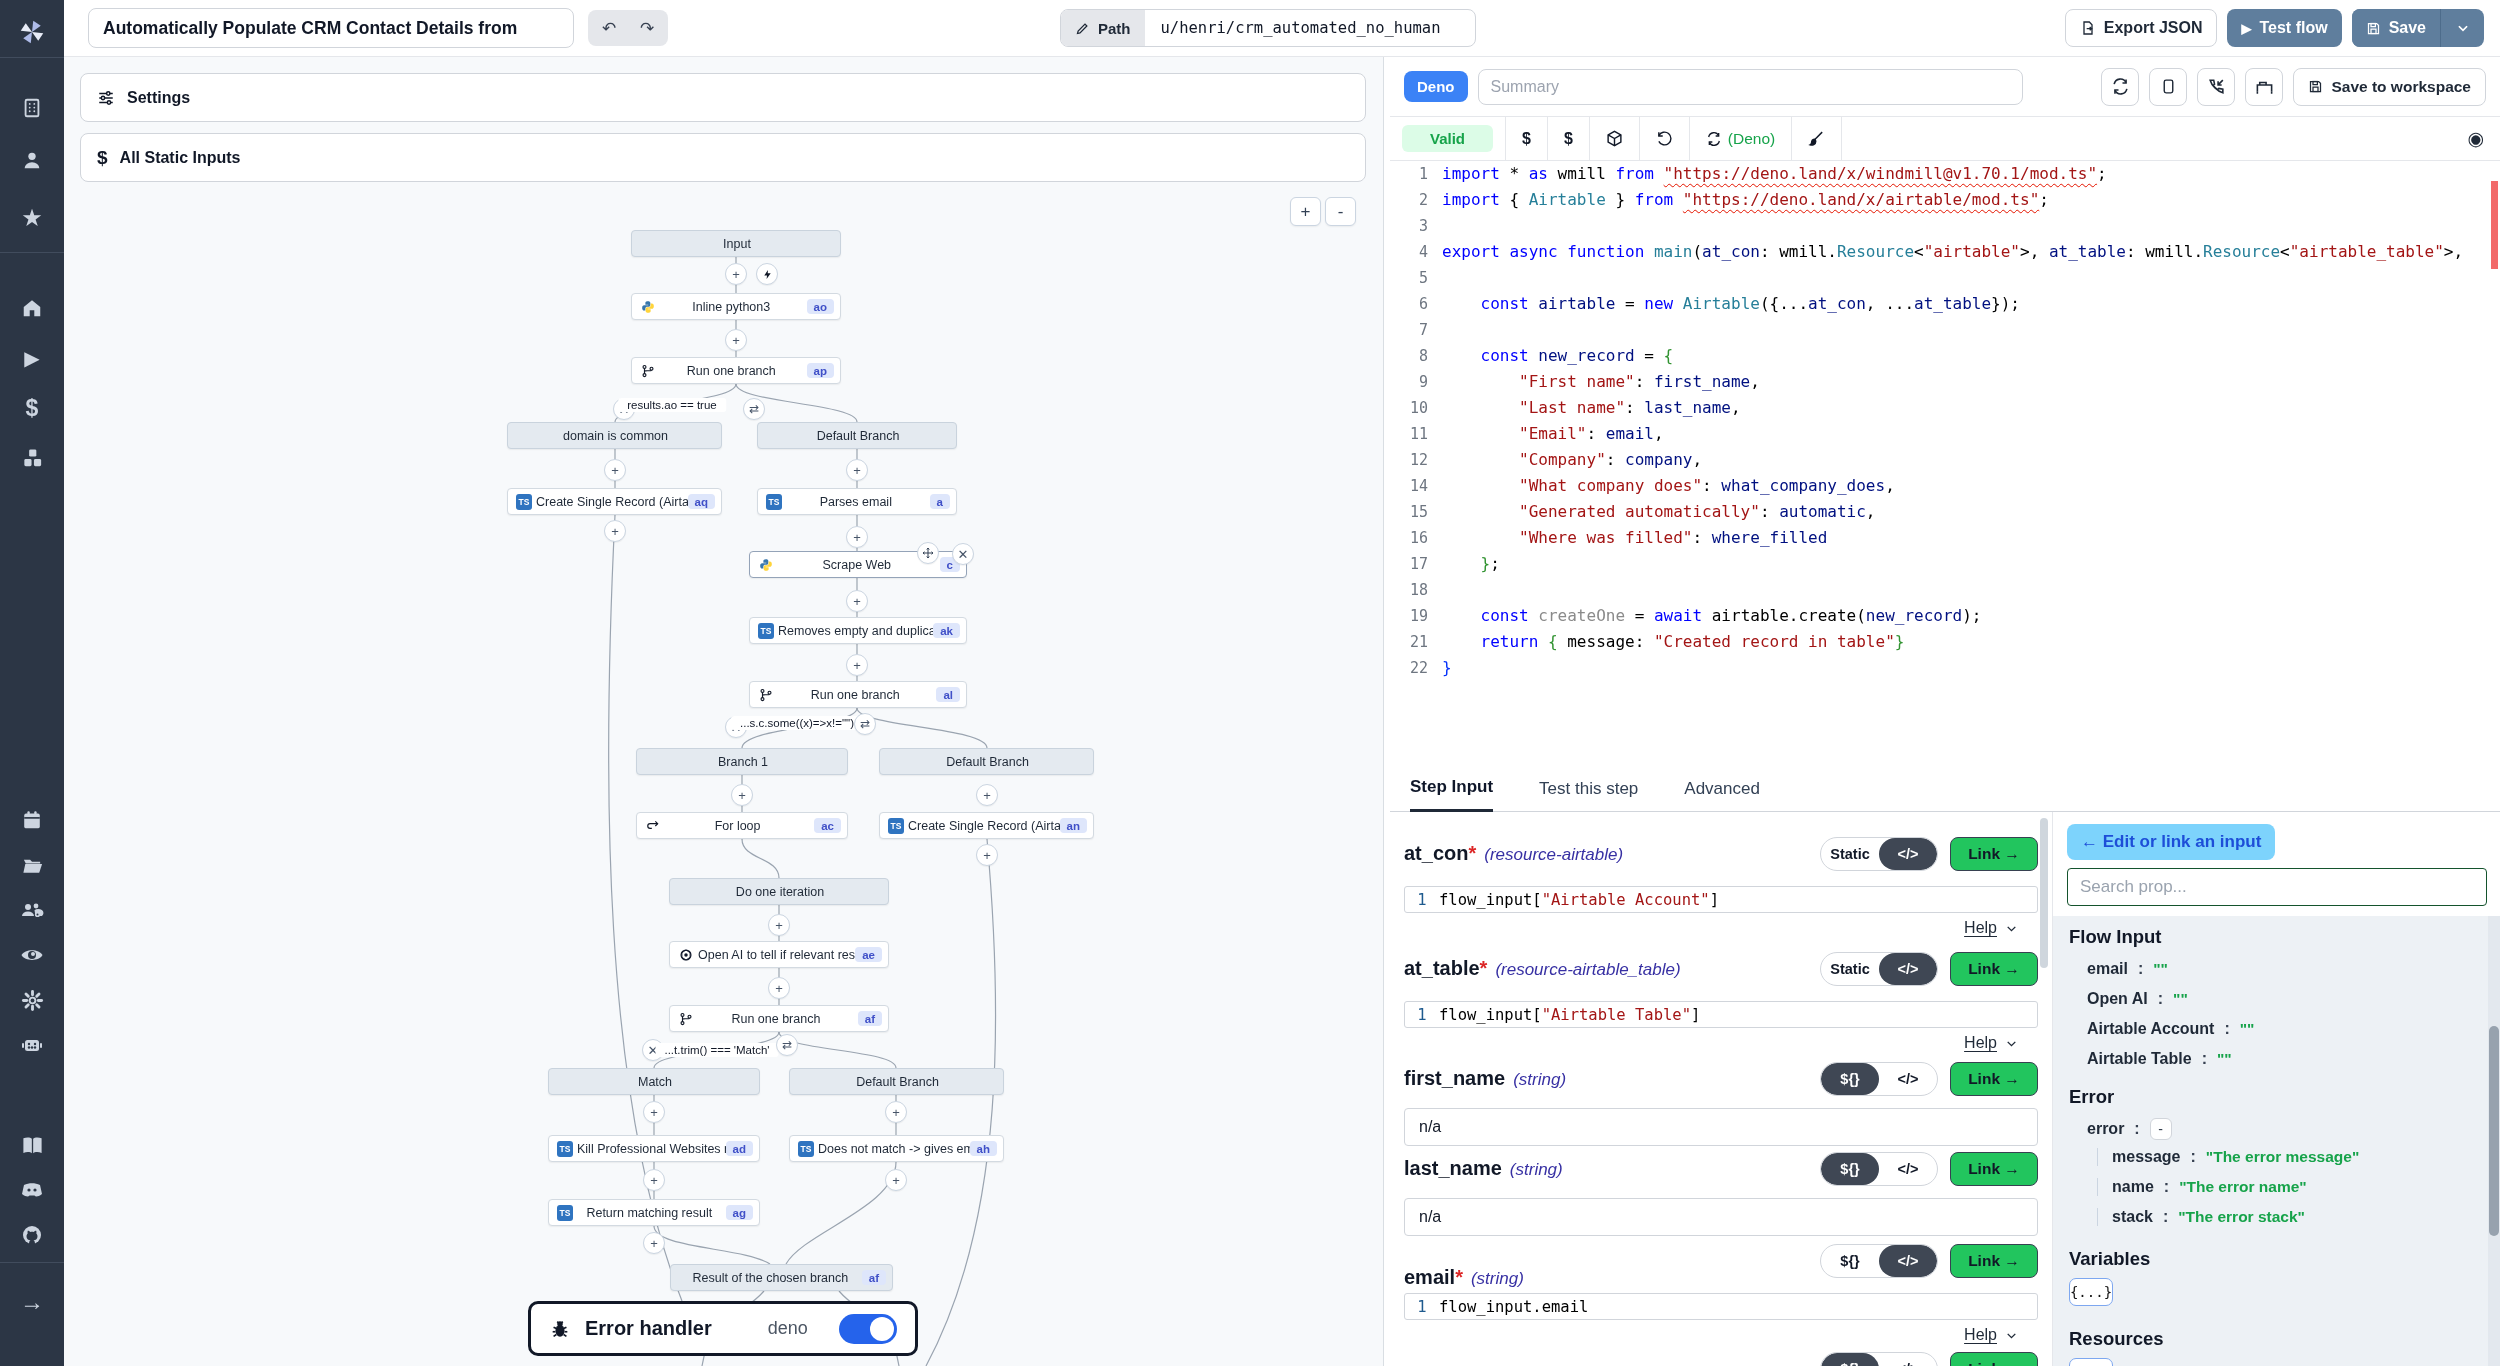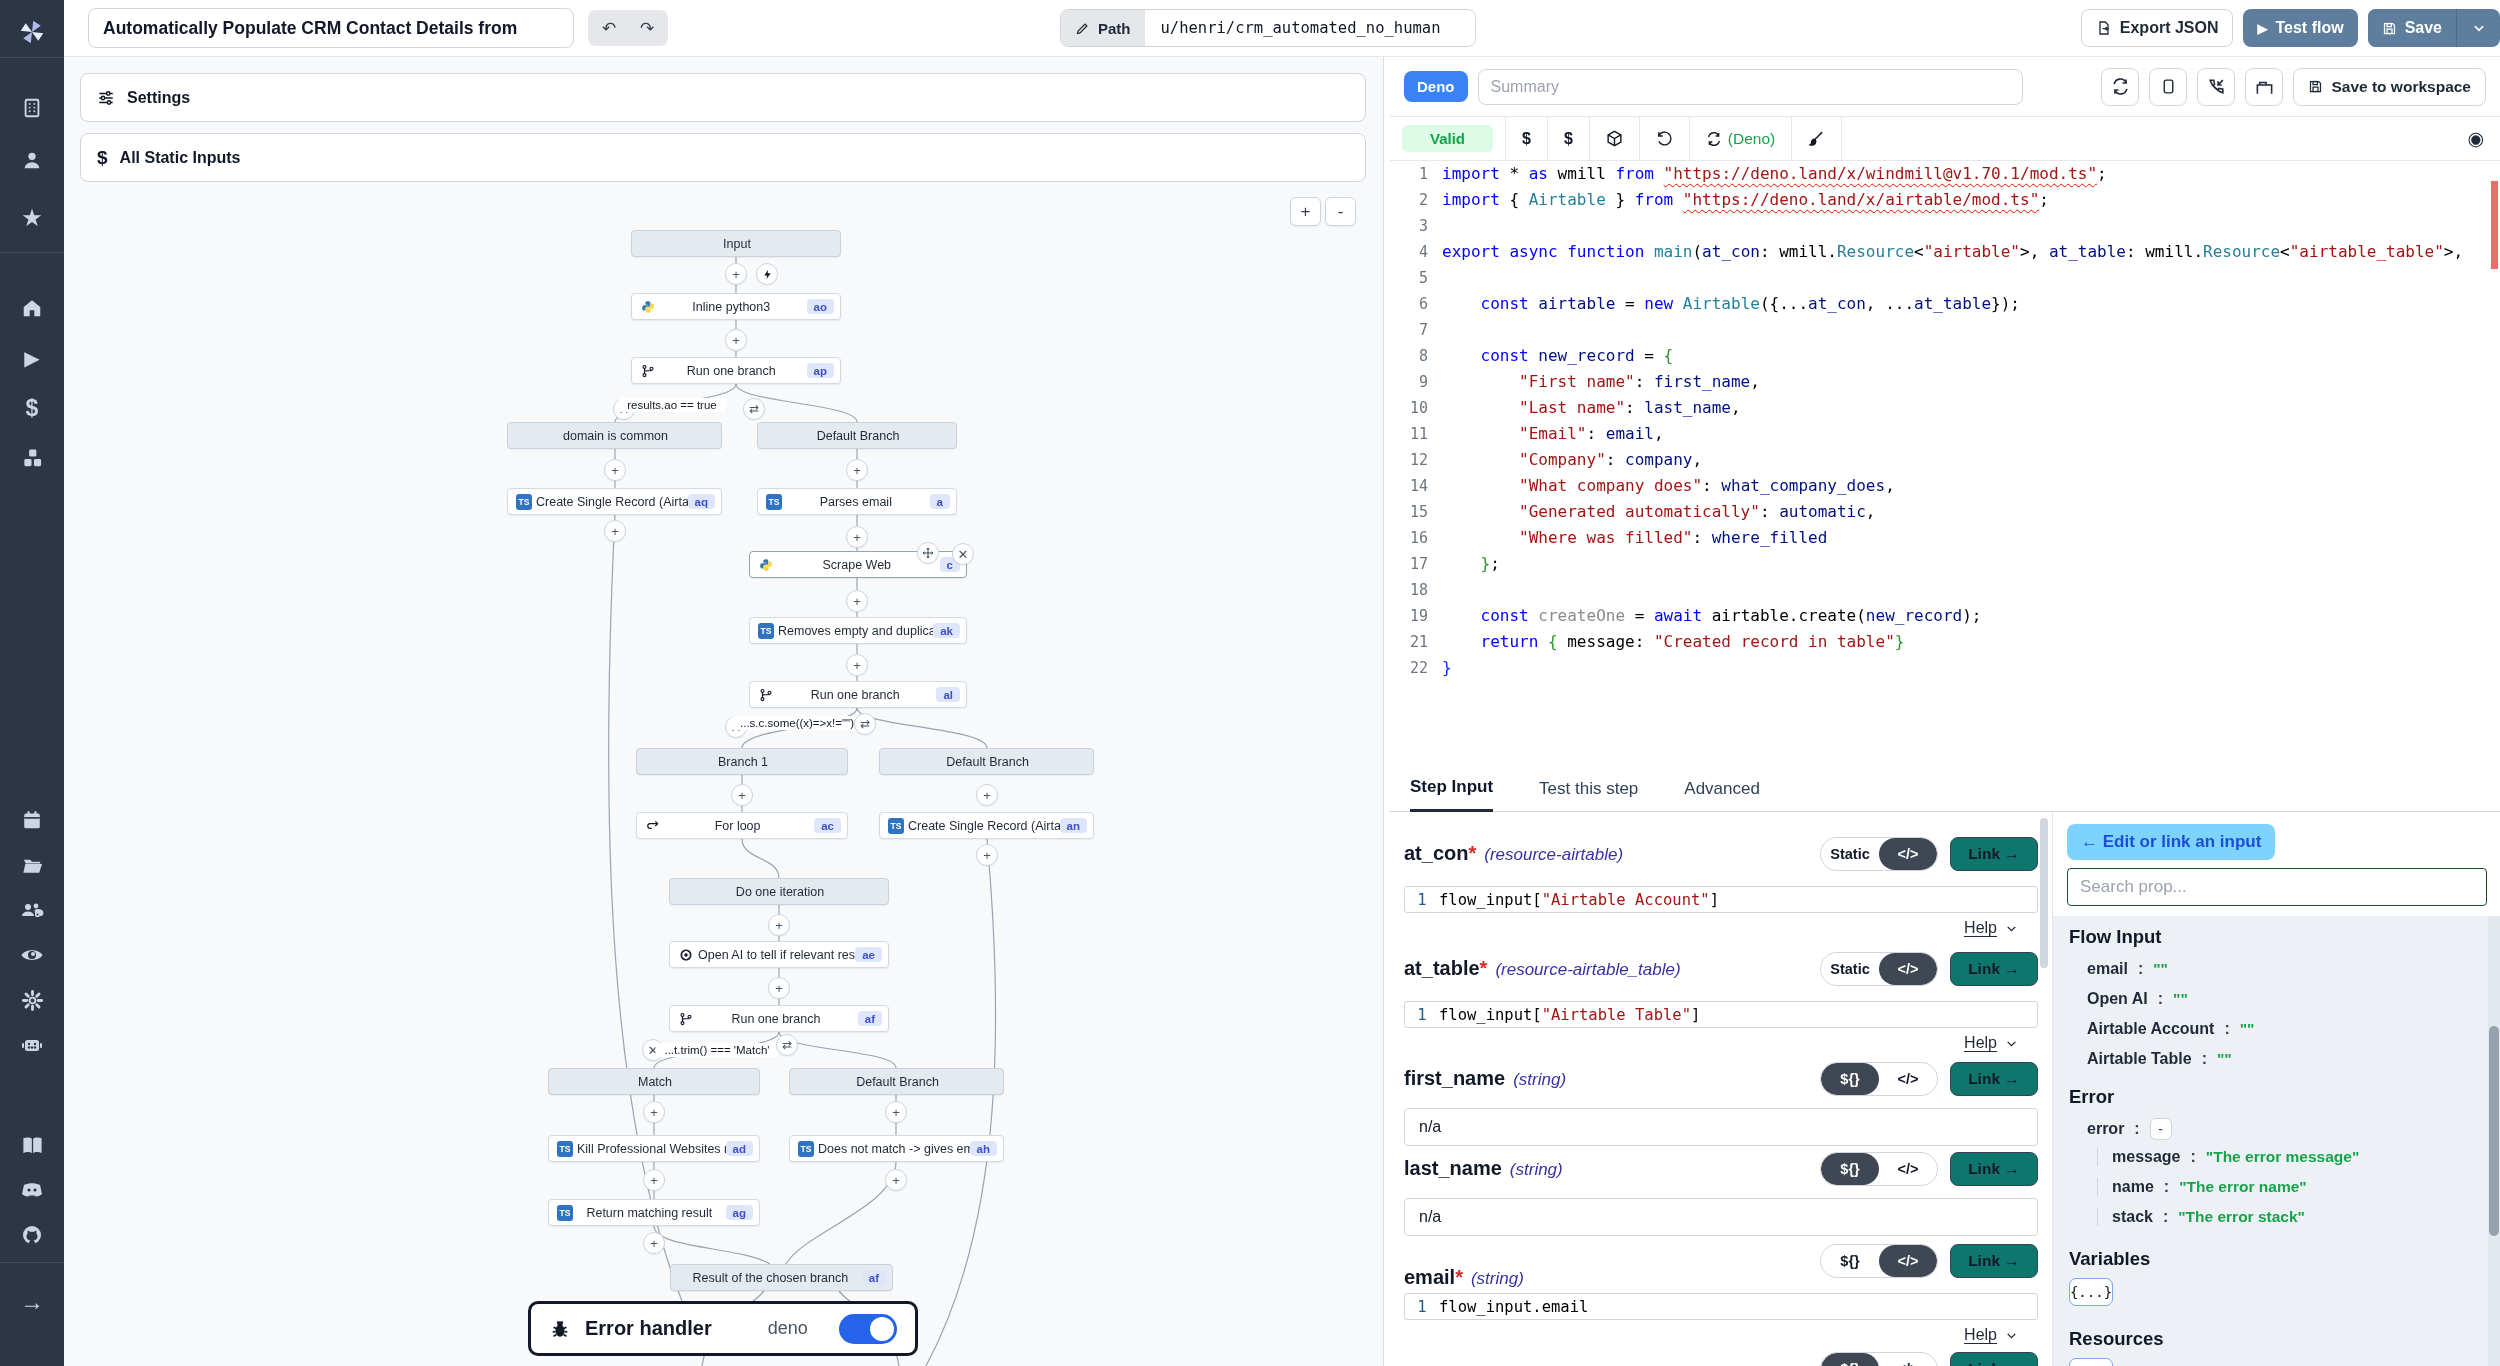--- a/index.html
+++ b/index.html
@@ -14,21 +14,21 @@
   .sb-div{position:absolute;left:0;width:64px;border-top:1px solid #414c5d}
 
   
   #topbar{left:64px;top:0;width:2436px;height:57px;background:#fff;border-bottom:1px solid #e5e7eb;z-index:20}
   #title-box{left:24px;top:8px;width:486px;height:40px;border:1px solid #d1d5db;border-radius:8px;display:flex;align-items:center;padding:0 14px;font-weight:700;font-size:17.5px;color:#111827;background:#fff}
   #undo-box{left:524px;top:10px;height:36px;background:#e5e7eb;border-radius:8px;display:flex;align-items:center;padding:0 4px;gap:4px}
   .ur-btn{width:34px;height:28px;display:flex;align-items:center;justify-content:center;border-radius:6px;color:#374151;font-size:17px;cursor:pointer}
   #path-box{left:996px;top:9px;height:38px;border:1px solid #d1d5db;border-radius:8px;display:flex;align-items:stretch;overflow:hidden;background:#fff}
   #path-label{background:#e5e7eb;display:flex;align-items:center;gap:8px;padding:0 14px;font-weight:700;font-size:15px;color:#1f2937}
   #path-value{display:flex;align-items:center;padding:0 16px;font-family:"DejaVu Sans Mono",monospace;font-size:15.5px;color:#111827;min-width:330px}
-  #tb-right{right:0;top:9px;display:flex;gap:10px;align-items:center;position:absolute}
+  #tb-right{right:16px;top:9px;display:flex;gap:10px;align-items:center;position:absolute}
   .btn{height:38px;display:flex;align-items:center;gap:8px;padding:0 14px;border-radius:8px;font-weight:700;font-size:16px;cursor:pointer}
   .btn.light{border:1px solid #d1d5db;background:#fff;color:#1f2937}
   .btn.blue{background:#5f7e9d;color:#fff;border:none}
   #save-split{display:flex;align-items:stretch;background:#5f7e9d;border-radius:8px;overflow:hidden}
   #save-split .btn{border-radius:0}
   #save-caret{width:44px;display:flex;align-items:center;justify-content:center;border-left:1px solid #4d6c8b;color:#fff;cursor:pointer}
 
   
   #canvas{left:64px;top:57px;width:1320px;height:1309px;background:#f7f9fb;border-right:1px solid #d9dee3;overflow:hidden}
   .bar{position:absolute;left:16px;width:1286px;height:49px;background:#fff;border:1px solid #d1d5db;border-radius:8px;display:flex;align-items:center;gap:12px;padding:0 16px;font-weight:700;font-size:16px;color:#111827;cursor:pointer}
@@ -73,21 +73,21 @@
 
   
   #step-form{position:absolute;left:0;top:755px;width:662px;bottom:0;overflow:hidden}
   .fld-head{position:absolute;left:14px;display:flex;align-items:baseline;gap:8px}
   .fld-name{font-weight:700;font-size:20px;color:#111827}
   .req{color:#dc2626;font-weight:700}
   .fld-type{font-style:italic;color:#3730a3;font-size:17px}
   .tgl{position:absolute;width:118px;height:34px;border:1px solid #d1d5db;border-radius:999px;background:#fff;display:flex;overflow:hidden;cursor:pointer}
   .tgl span{flex:1;display:flex;align-items:center;justify-content:center;font-size:14.5px;color:#111827;font-weight:600}
   .tgl span.on{background:#3f4754;color:#fff;border-radius:999px}
-  .link-btn{position:absolute;width:88px;height:34px;border:1.5px solid #374151;border-radius:8px;background:#0f766e;display:flex;align-items:center;justify-content:center;font-weight:700;font-size:15.5px;color:#111827;cursor:pointer}
+  .link-btn{position:absolute;width:88px;height:34px;border:1.5px solid #374151;border-radius:8px;background:#22c55e;display:flex;align-items:center;justify-content:center;font-weight:700;font-size:15.5px;color:#111827;cursor:pointer}
   .mini-code{position:absolute;left:14px;width:634px;height:27px;border:1px solid #d1d5db;border-radius:3px;background:#fff;display:flex;align-items:center;font-family:"DejaVu Sans Mono",monospace;font-size:15.5px;cursor:text}
   .mini-code .mc-ln{width:34px;text-align:center;color:#1e5a8e;flex:0 0 34px}
   .mini-code .mc-ct{white-space:pre}
   .txt-input{position:absolute;left:14px;width:634px;height:38px;border:1px solid #d1d5db;border-radius:4px;background:#fff;display:flex;align-items:center;padding:0 14px;font-size:16px;color:#111827;cursor:text}
   .help-link{position:absolute;right:34px;display:flex;align-items:center;gap:8px;font-size:16px;color:#1f2937;cursor:pointer}
   .help-link u{text-underline-offset:3px}
   #form-scroll{position:absolute;right:4px;top:6px;width:8px;height:150px;background:#cfd6dd;border-radius:4px}
 
   
   #link-panel{position:absolute;left:662px;top:755px;right:0;bottom:0;border-left:1px solid #e5e7eb;background:#fff}

